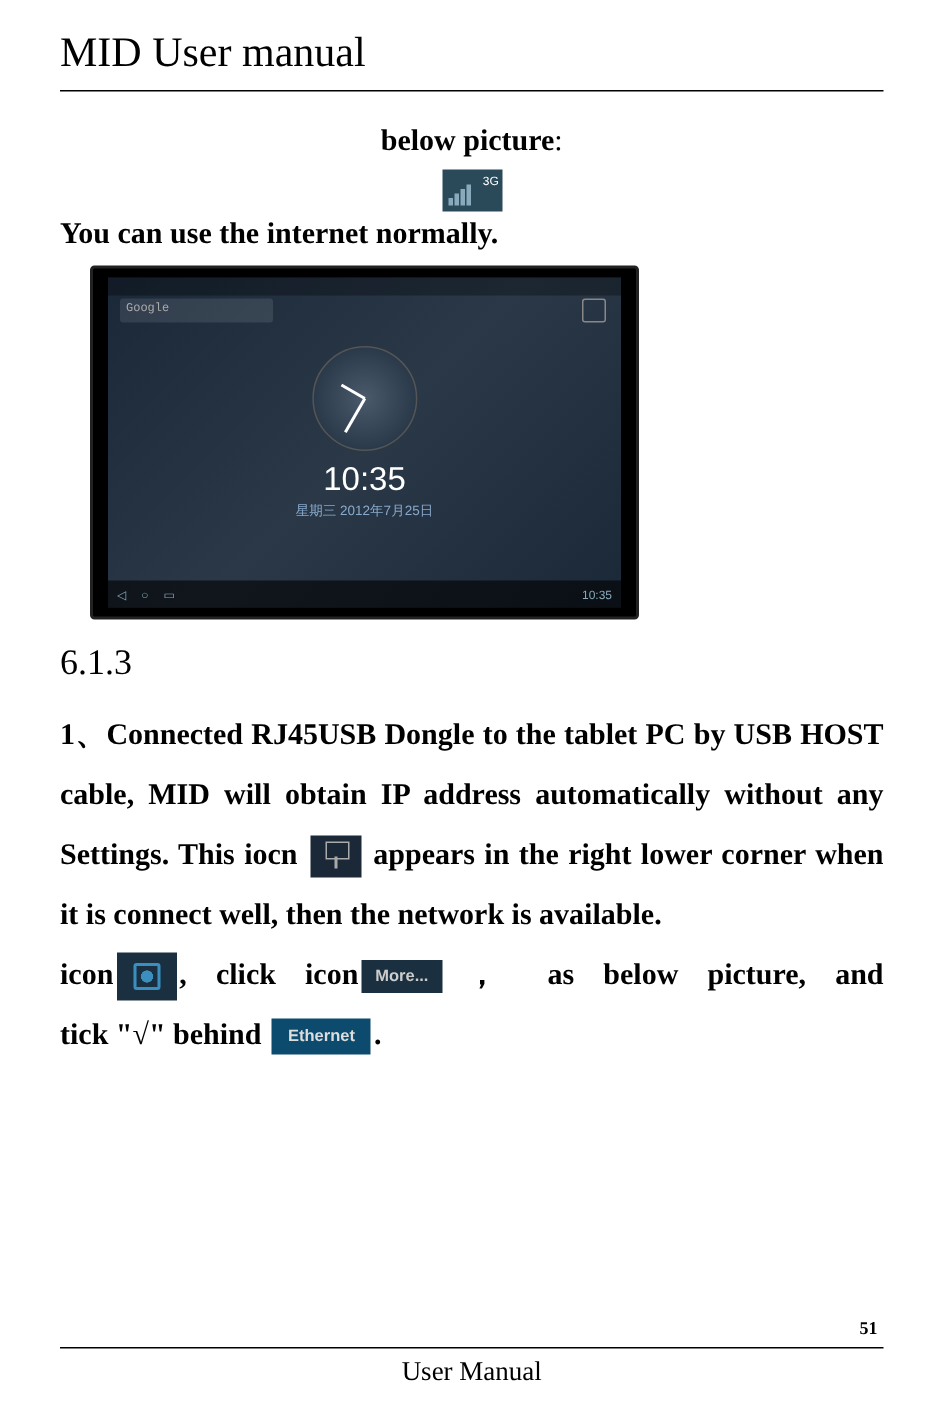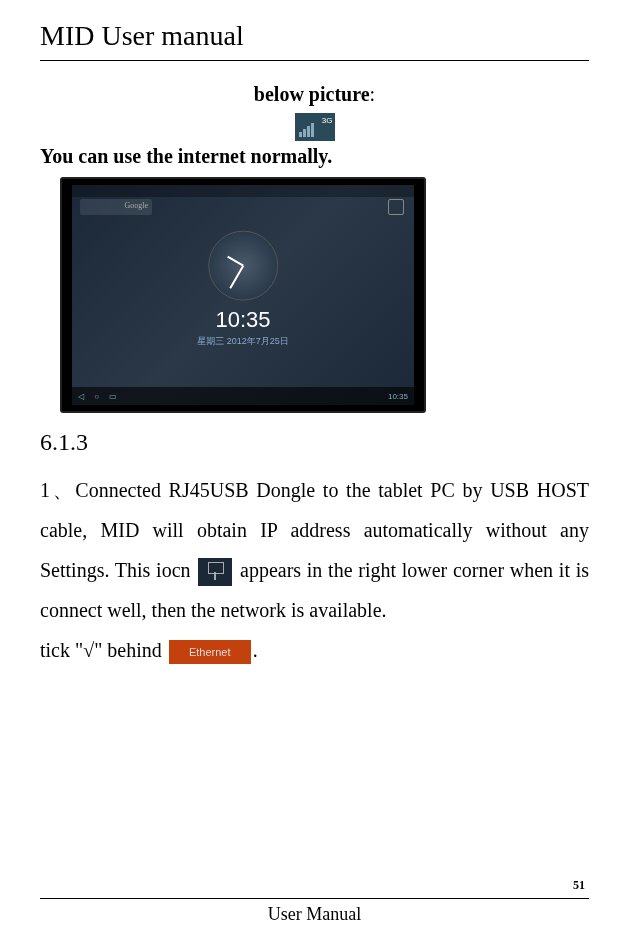--- a/index.html
+++ b/index.html
@@ -82,29 +82,28 @@
       background: linear-gradient(135deg, #1a2838 0%, #2a3848 50%, #1a2838 100%);
     }
     .tablet-topbar {
       height: 12px;
       background: rgba(0,0,0,0.3);
     }
     .tablet-search {
       position: absolute;
       top: 14px;
       left: 8px;
-      width: 72px;
+      width: 102px;
       height: 16px;
       background: rgba(255,255,255,0.1);
       border-radius: 2px;
       font-size: 8px;
       color: #aaa;
-      font-family: Liberation Serif, serif;
+      font-family: Liberation Mono, monospace;
       padding: 2px 4px;
-      text-align: right;
     }
     .tablet-clock-block {
       position: absolute;
       top: 50%;
       left: 50%;
       transform: translate(-50%, -55%);
       text-align: center;
     }
     .tablet-clock-circle {
       width: 70px;
@@ -231,35 +230,35 @@
       display: inline-flex;
       align-items: center;
       justify-content: center;
       vertical-align: middle;
       color: #ccc;
       font-size: 11px;
       font-family: sans-serif;
       margin: 0 2px;
     }
     .icon-ethernet-btn {
-      width: 82px;
+      width: 66px;
       height: 24px;
-      background: #c2410c;
+      background: #0c4a6e;
       display: inline-flex;
       align-items: center;
       justify-content: center;
       vertical-align: middle;
       color: #ddd;
       font-size: 11px;
       font-family: sans-serif;
       margin: 0 2px;
     }
     .flow-text {
       font-size: 20px;
-      font-weight: normal;
+      font-weight: bold;
       line-height: 2;
       text-align: justify;
     }
     .flow-text .inline-icon {
       vertical-align: middle;
     }
     .page-number {
       position: absolute;
       bottom: 56px;
       right: 44px;
@@ -330,20 +329,23 @@
   <span class="section-number">6.1.3</span>
 </div>
 
 <div class="flow-text">
   <span>1、Connected RJ45USB Dongle to the tablet PC by USB HOST cable, MID will obtain IP address automatically without any Settings. This iocn</span>
   <span class="icon-ethernet-small inline-icon"></span>
   <span>appears in the right lower corner when it is connect well, then the network is available.</span>
 </div>
 
 <div class="flow-text">
+  <div style="text-align:justify;text-align-last:justify">
+    <span>icon</span><span class="icon-settings-small inline-icon"></span><span>, click icon</span><span class="icon-more inline-icon">More...</span><span>，  as below picture, and</span>
+  </div>
   <div>
     <span>tick "√" behind </span><span class="icon-ethernet-btn inline-icon">Ethernet</span><span>.</span>
   </div>
 </div>
 
 <div class="page-number">51</div>
 <div class="footer-line"></div>
 <div class="footer-text">User Manual</div>
 
 </body></html>

